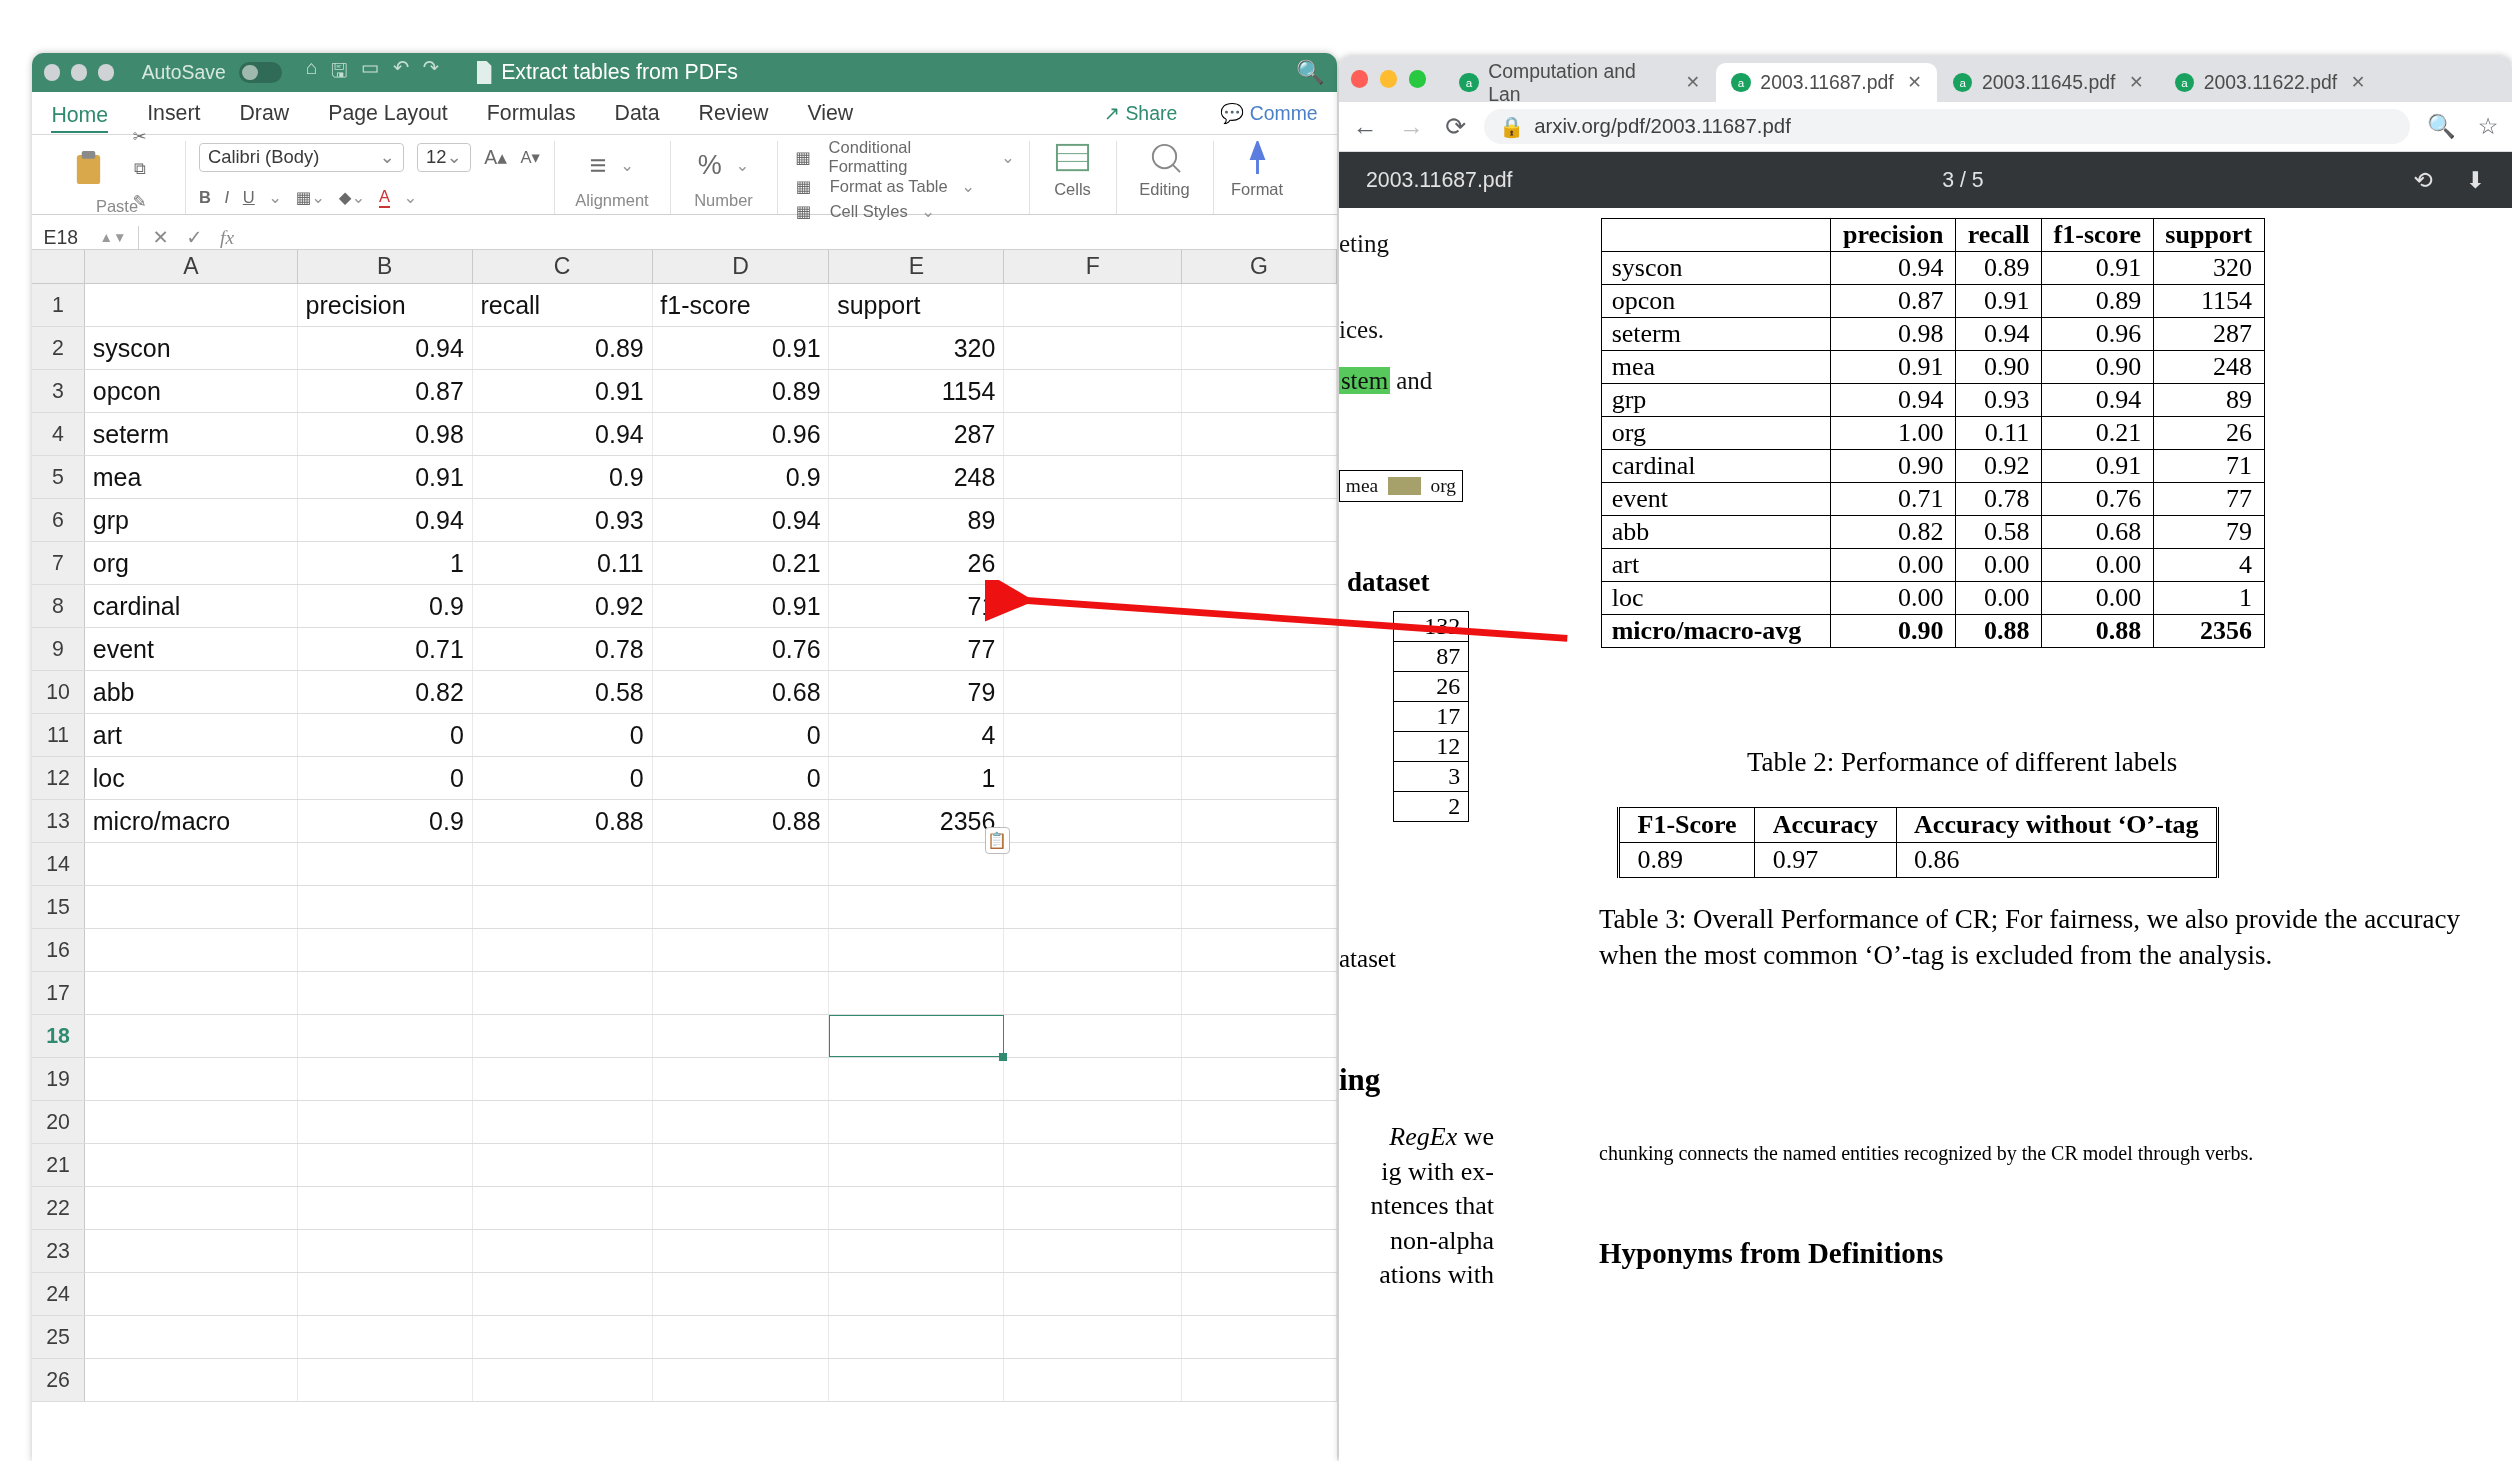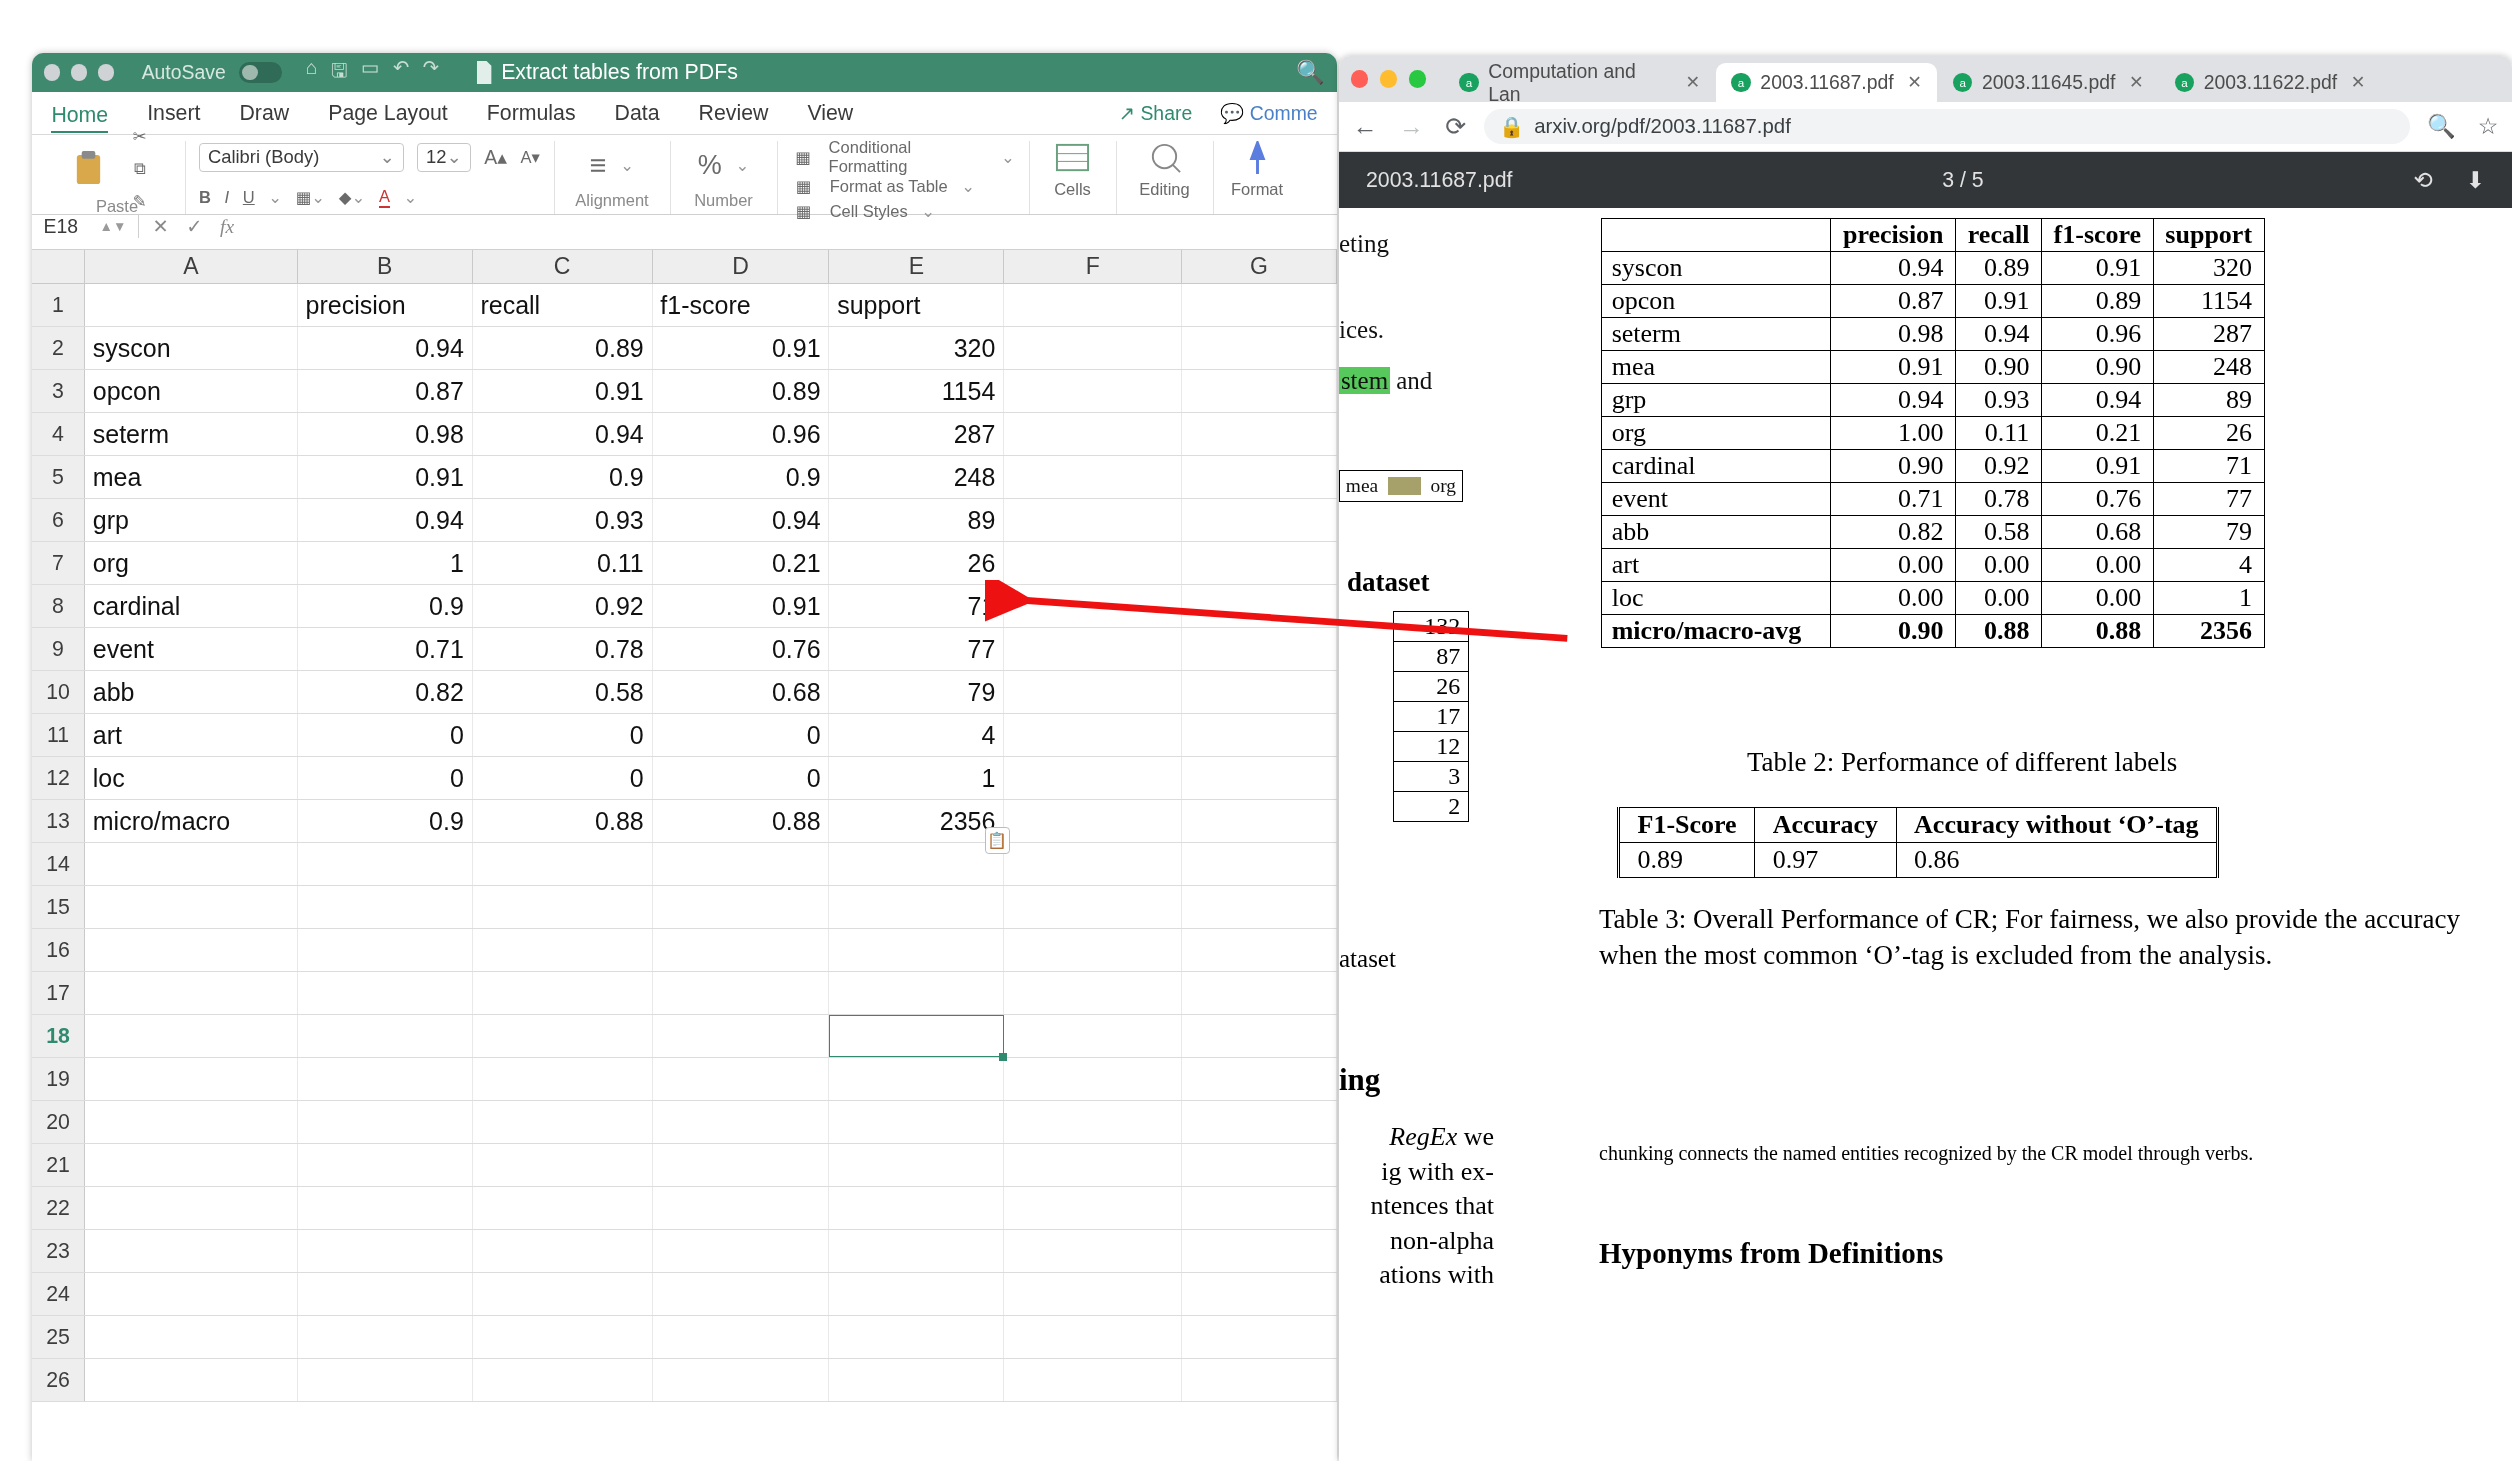--- a/index.html
+++ b/index.html
@@ -15,35 +15,35 @@
   .pill{width:43px;height:21.3px;border-radius:10.7px;background:#2f6b56;position:relative}
   .pill::after{content:"";position:absolute;left:2.9px;top:2.9px;width:15.5px;height:15.5px;border-radius:50%;background:#9fb9af}
   .ttl-icons{display:flex;gap:13.6px;margin-left:9.7px;color:#dfece7;font-size:19.4px}
   .ttl-icons span{opacity:.85}
   .ttl-doc{display:flex;align-items:center;gap:7.8px;margin-left:21.3px;font-size:21.3px}
   .ttl-doc svg{width:19.4px;height:23px;fill:#fff}
   .ex-title .sr{margin-left:auto;font-size:23px;color:#dfece7}
 
   .ex-menu{height:43px;border-bottom:1px solid #d9d9d9;display:flex;align-items:center;font-size:21.3px;color:#3a3a3a;padding:0 19.4px;gap:39px}
   .ex-menu .home{color:#2f8a6f;border-bottom:2.9px solid #2f8a6f;padding-bottom:3px;margin-bottom:-9.7px;font-weight:500}
-  .mr{margin-left:auto;display:flex;gap:28px;align-items:center;font-size:19.4px}
+  .mr{margin-left:auto;display:flex;gap:43px;align-items:center;font-size:19.4px}
   .mr .share{color:#2f8a6f}
   .mr .cmt{color:#4a80c7}
 
   .ribbon{height:80px;border-bottom:1px solid #d0d0d0;display:flex;align-items:stretch;padding:5.8px 17.5px 0;font-size:16.5px;color:#6a6a6a}
   .rgrp{display:flex;flex-direction:column;justify-content:space-between;padding:0 13.6px;border-right:1px solid #e2e2e2}
   .rgrp:last-child{border:none}
   .rrow{display:flex;align-items:center;gap:13.6px;height:33px}
   .rcap{text-align:center;font-size:16.5px;color:#8a8a8a;padding-bottom:3.9px}
   .ric{width:25px;height:25px;display:inline-flex;align-items:center;justify-content:center;color:#6a6a6a}
   .sel{border:1px solid #c7c7c7;border-radius:3.9px;height:29px;display:flex;align-items:center;padding:0 7.8px;font-size:18.4px;color:#3a3a3a;background:#fff}
   .bigbtn{display:flex;flex-direction:column;align-items:center;gap:3.9px;font-size:16.5px;color:#6a6a6a;padding:0 7.8px}
   .bigbtn svg{width:35px;height:35px}
 
-  .fxbar{height:35px;border-bottom:1px solid #d0d0d0;display:flex;align-items:flex-start;font-size:19.4px;color:#3a3a3a}
+  .fxbar{height:35px;border-bottom:1px solid #d0d0d0;display:flex;align-items:flex-end;font-size:19.4px;color:#3a3a3a}
   .nm{width:107px;border-right:1px solid #d0d0d0;padding:0 11.6px;display:flex;align-items:center;justify-content:space-between}
   .nm .dd{color:#9a9a9a;font-size:13.6px}
   .fxi{display:flex;align-items:center;gap:17.5px;padding:0 13.6px;color:#8a8a8a;font-size:19.4px}
   .fxi .fxx{font-style:italic;font-family:"Times New Roman",serif}
 
   .grid{position:relative;flex:1}
   .colhdr{display:flex;height:34px;border-bottom:1px solid #c9c9c9;background:#eee}
   .corner{width:53px;border-right:1px solid #c9c9c9;background:#eee}
   .ch{border-right:1px solid #c9c9c9;display:flex;align-items:center;justify-content:center;font-size:23px;color:#3d3d3d;background:#eee}
   .rows{}

